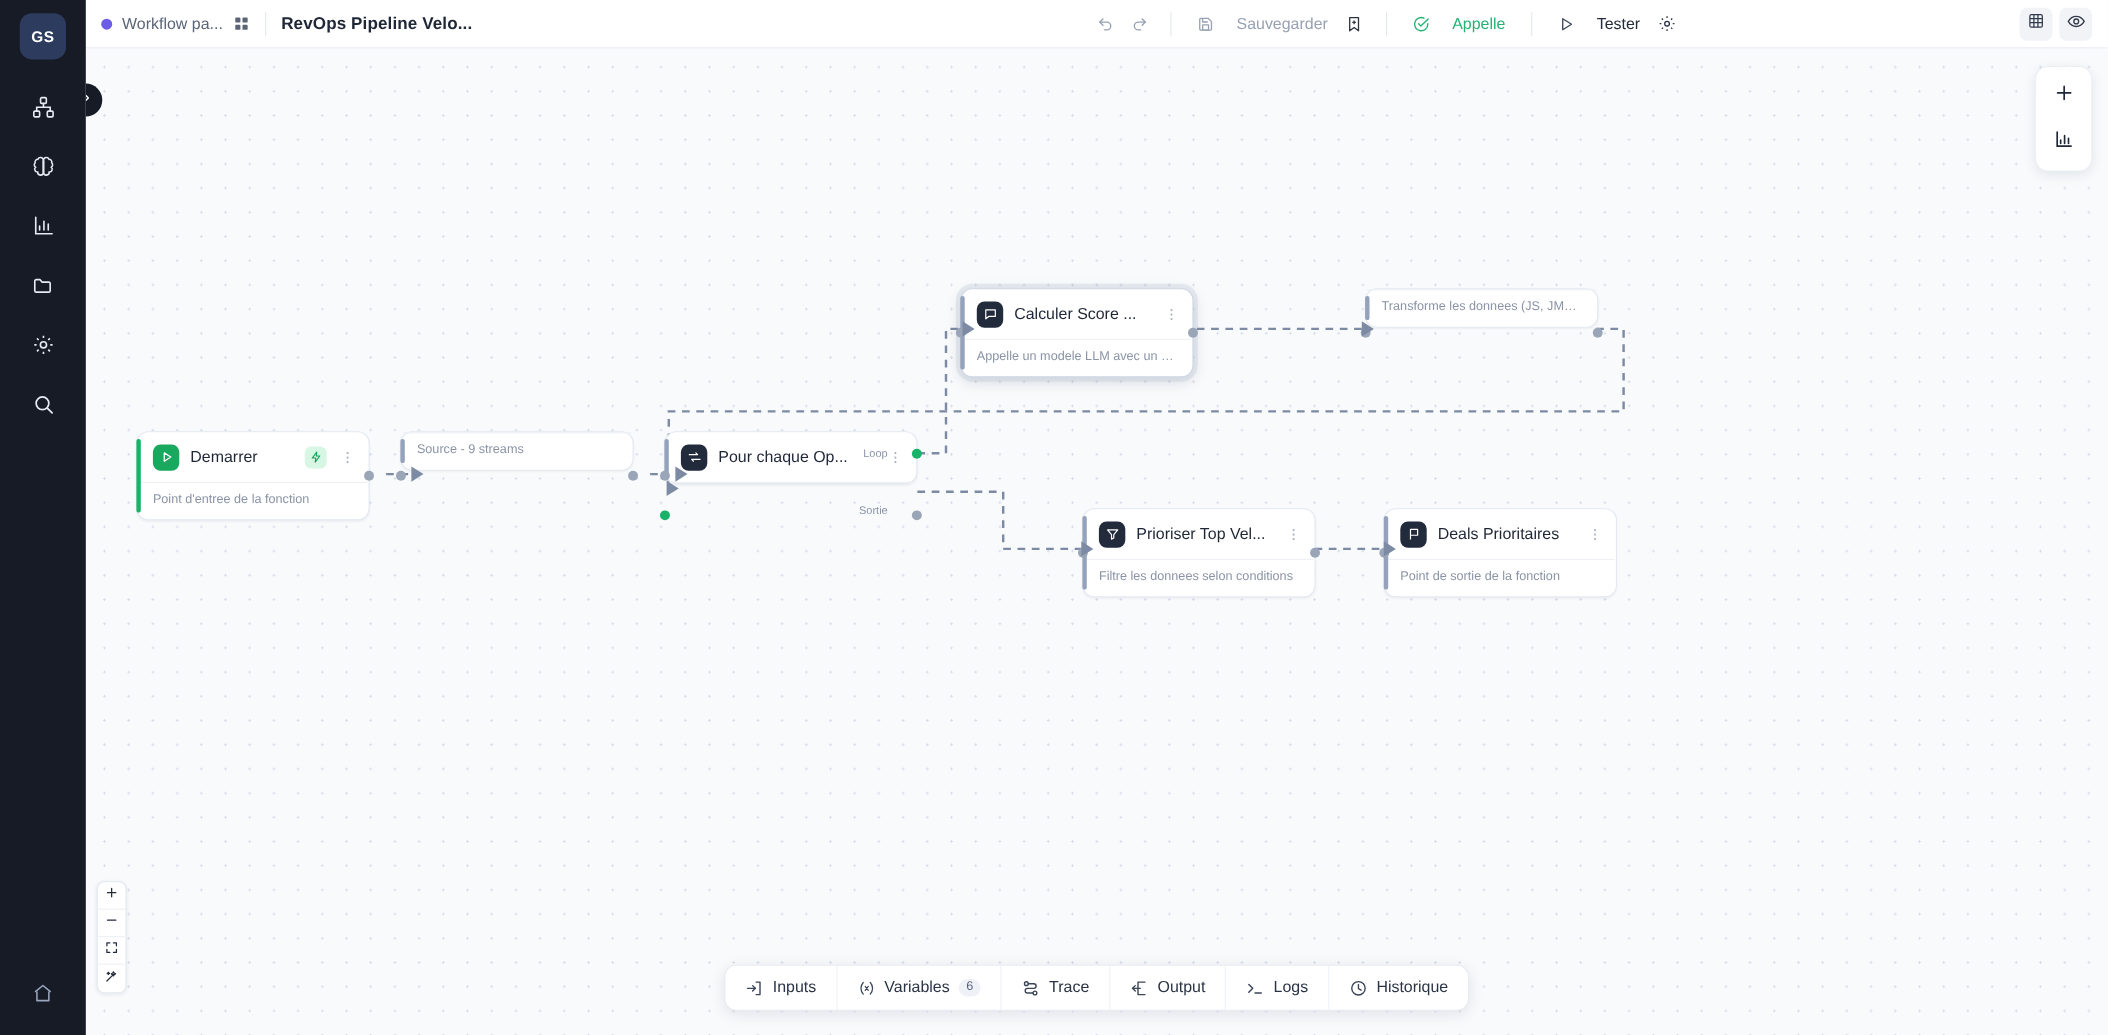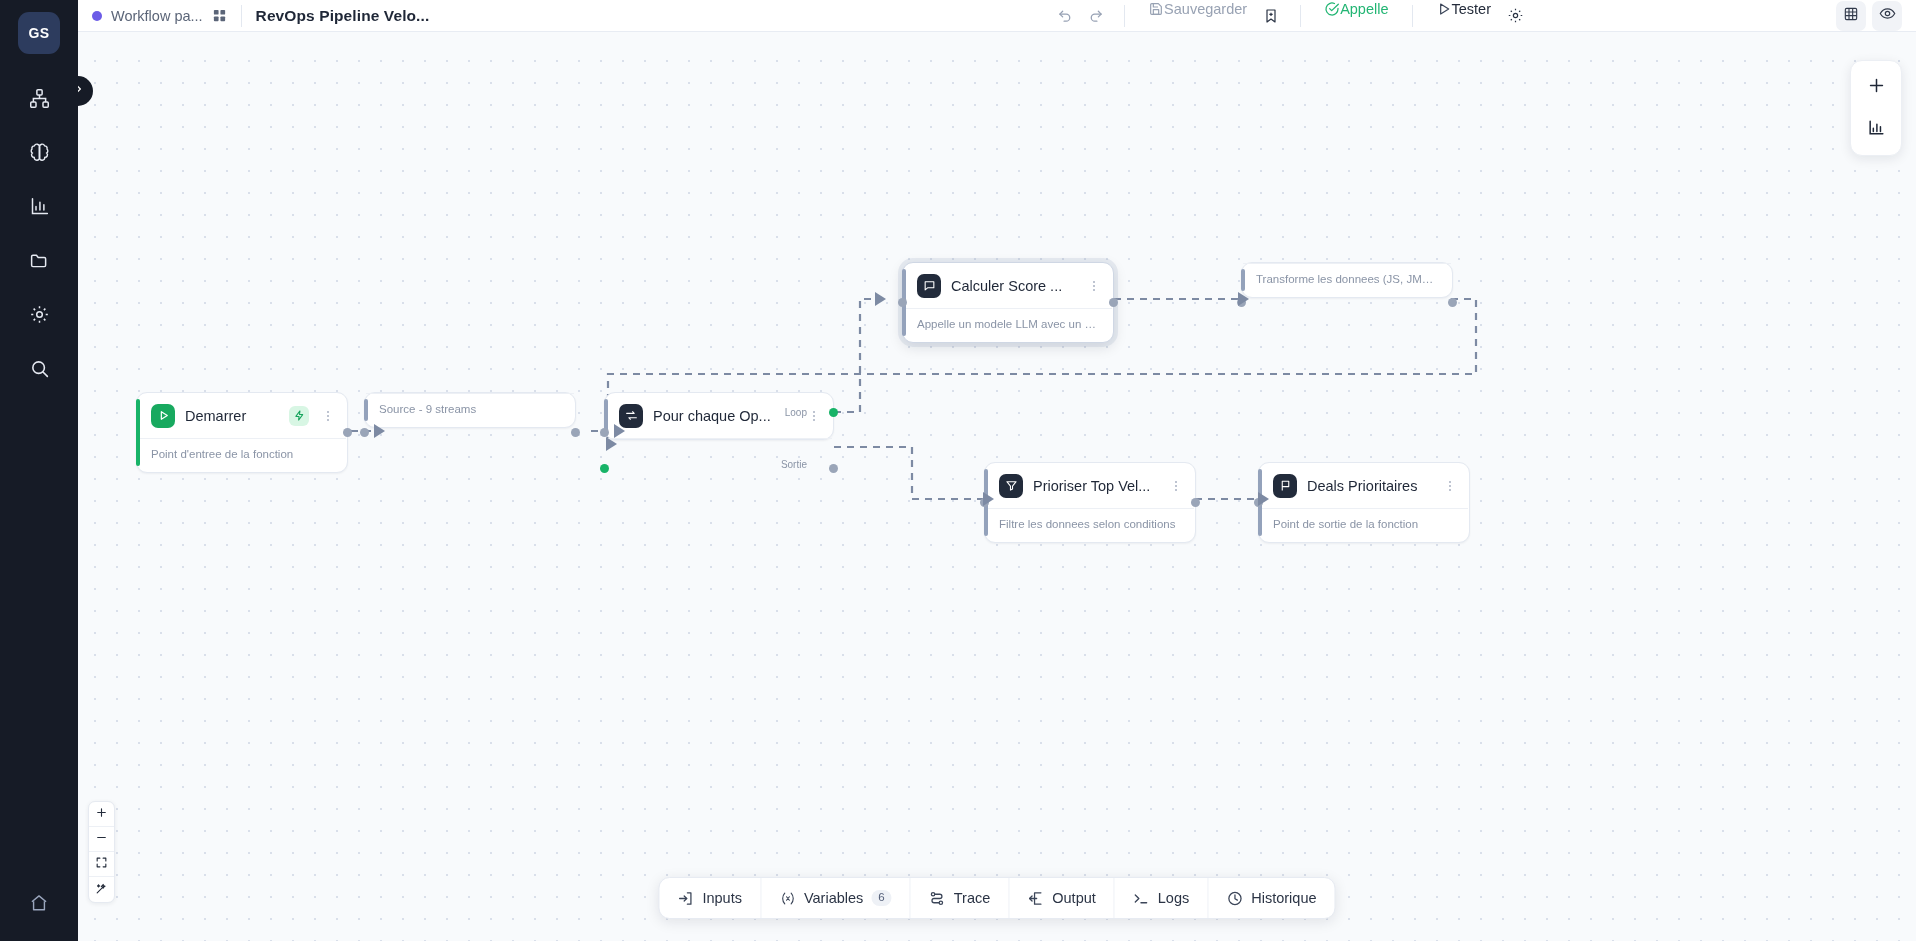--- a/index.html
+++ b/index.html
@@ -25,37 +25,37 @@
   .rail-btn {
     width: 44px; height: 44px; border-radius: 10px;
     display: flex; align-items: center; justify-content: center;
     color: #e6eaf2;
   }
   .rail-bottom { position: absolute; bottom: 14px; }
   .rail-bottom .rail-btn { color: #9aa6bd; }
 
   
   .topbar {
-    position: absolute; left: 78px; top: 0; right: 0; height: 32px;
+    position: absolute; left: 78px; top: 0; right: 0; height: 44px;
     background: #ffffff; border-bottom: 1px solid #e8ecf3;
     display: flex; align-items: center; padding: 0 14px; z-index: 30;
   }
   .crumb { display: flex; align-items: center; gap: 9px; }
   .dot-purple { width: 10px; height: 10px; border-radius: 50%; background: #6c5ce7; }
   .crumb-text { font-size: 14.5px; color: #5b6578; }
   .crumb-icon { color: #5b6578; display: flex; align-items: center; }
   .vsep { width: 1px; height: 22px; background: #e3e8f0; margin: 0 14px; }
   .wf-title { font-size: 15.5px; color: #1f2737; font-weight: bold; letter-spacing: .1px; }
   .spacer { flex: 1; }
   .tb-icon {
     width: 30px; height: 30px; border-radius: 7px; display: flex;
     align-items: center; justify-content: center; color: #97a1b4;
   }
   .tb-btn {
-    display: flex; align-items: flex-start; gap: 0; height: 30px;
+    display: flex; align-items: center; gap: 20px; height: 30px;
     padding: 0 9px; border-radius: 7px; font-size: 14.5px; color: #98a2b3;
   }
   .tb-btn.strong { color: #242c3b; }
   .tb-btn.valid { color: #22b573; }
   .tb-right-icon {
     width: 30px; height: 30px; border-radius: 7px; background: #f1f3f7;
     display: flex; align-items: center; justify-content: center; color: #323a4b;
     margin-left: 6px;
   }
 
@@ -375,21 +375,21 @@
     </svg>
 
     <div class="arrow" style="left:296px; top:380px;"></div>
     <div class="arrow" style="left:536px; top:380px;"></div>
     <div class="arrow" style="left:528px; top:393px;"></div>
     <div class="arrow" style="left:797px; top:248px;"></div>
     <div class="arrow" style="left:1160px; top:248px;"></div>
     <div class="arrow" style="left:905px; top:448px;"></div>
     <div class="arrow" style="left:1180px; top:448px;"></div>
 
-    <div class="node start" style="left:46px; top:348px;margin-left:12px;">
+    <div class="node start" style="left:46px; top:348px;">
       <div class="accent"></div>
       <div class="node-head">
         <div class="node-ico">
           <svg width="13" height="13" viewBox="0 0 24 24" fill="none" stroke="currentColor" stroke-width="2.2" stroke-linejoin="round">
               <path d="M8 5l11 7-11 7z"></path>
             </svg>
         </div>
         <div class="node-title">Demarrer</div>
         <div class="badge-bolt">
           <svg width="11" height="11" viewBox="0 0 24 24" fill="none" stroke="currentColor" stroke-width="2.2" stroke-linejoin="round">
@@ -440,21 +440,21 @@
       </div>
       <div class="node-sep"></div>
       <div class="port" style="left:-5px; top:35px;"></div>
       <div class="port green" style="left:-5px; top:71px;"></div>
       <span class="port-label" style="right:26px; top:14px;">Loop</span>
       <div class="port green" style="right:-5px; top:15px;"></div>
       <span class="port-label" style="right:26px; top:66px;">Sortie</span>
       <div class="port" style="right:-5px; top:71px;"></div>
     </div>
 
-    <div class="node selected" style="left:824px; top:218px;">
+    <div class="node selected" style="left:795px; top:218px;">
       <div class="accent"></div>
       <div class="node-head">
         <div class="node-ico">
           <svg width="13" height="13" viewBox="0 0 24 24" fill="none" stroke="currentColor" stroke-width="2" stroke-linejoin="round">
             <path d="M4 5h16v11H9l-5 4z"></path>
           </svg>
         </div>
         <div class="node-title">Calculer Score ...</div>
         <div class="kebab">
           <svg width="14" height="14" viewBox="0 0 24 24" fill="currentColor">

